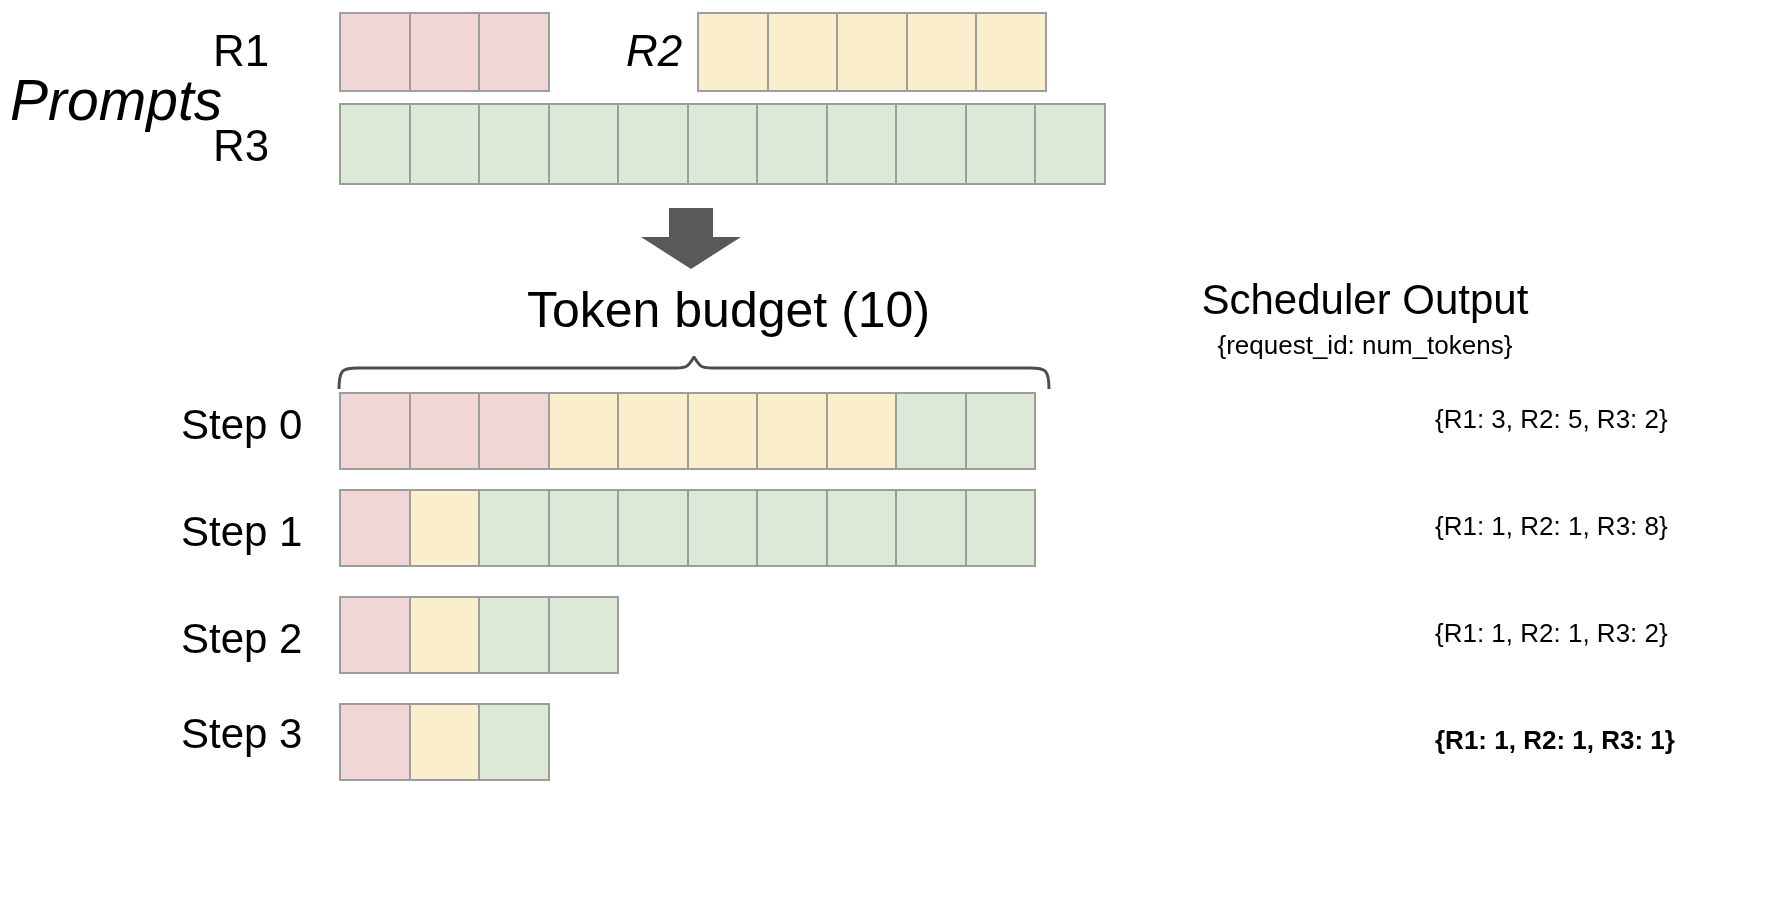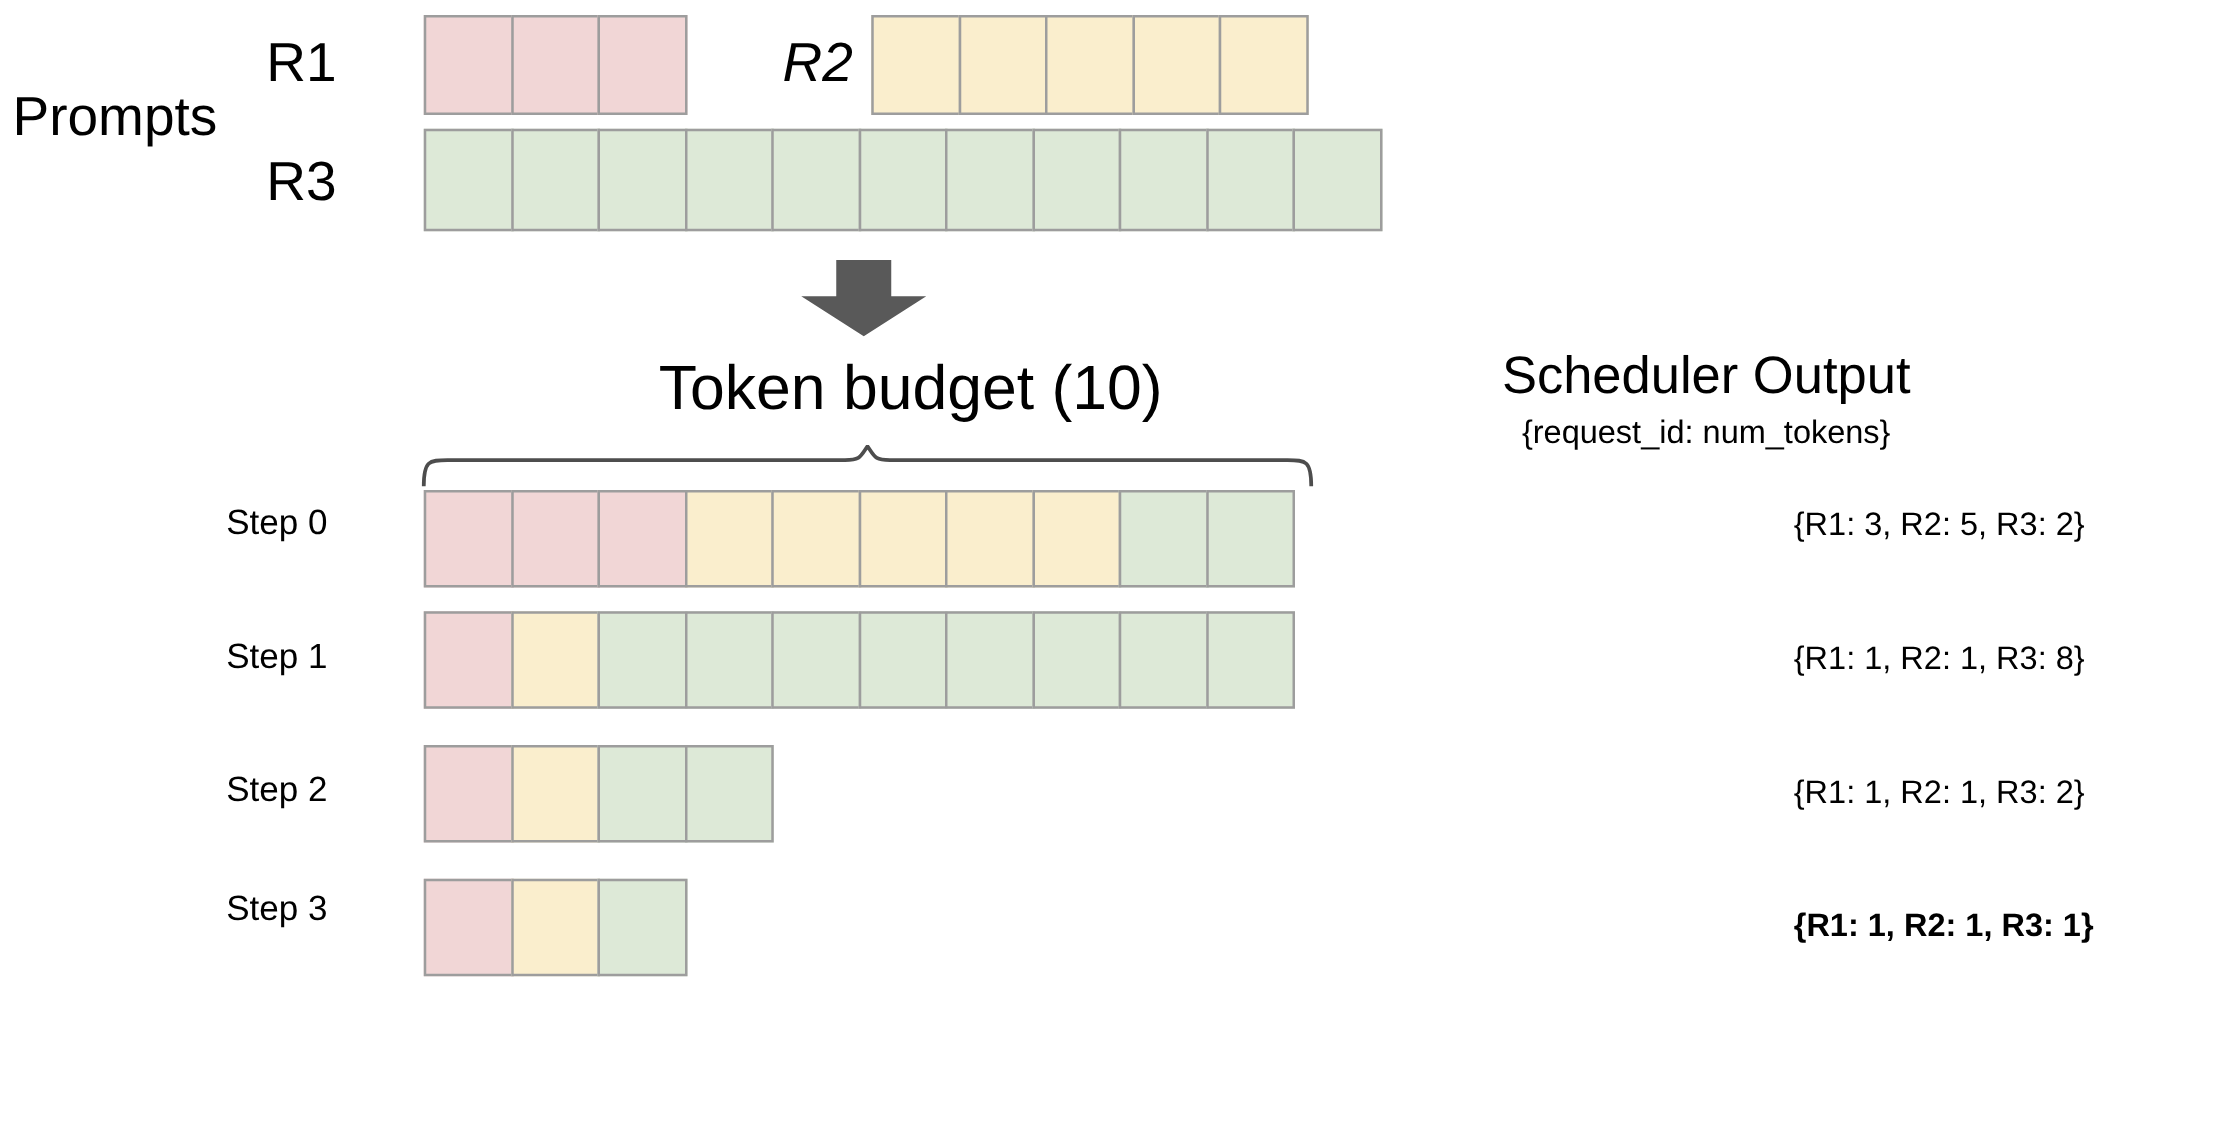--- a/index.html
+++ b/index.html
@@ -23,30 +23,31 @@
   }
 
   
   .lbl {
     position: absolute;
     white-space: nowrap;
     color: #000;
     line-height: 1;
   }
   .prompts-label {
-    font-size: 44px;
+    font-size: 57px;
     left: 10px;
     top: 72px;
+    font-style: italic;
   }
   .req-label {
     font-size: 44px;
     text-align: right;
   }
   .step-label {
-    font-size: 28px;
+    font-size: 42px;
   }
   .budget-label {
     font-size: 50px;
     left: 495px;
     top: 285px;
   }
   .sched-title {
     font-size: 42px;
     left: 1190px;
     top: 279px;

